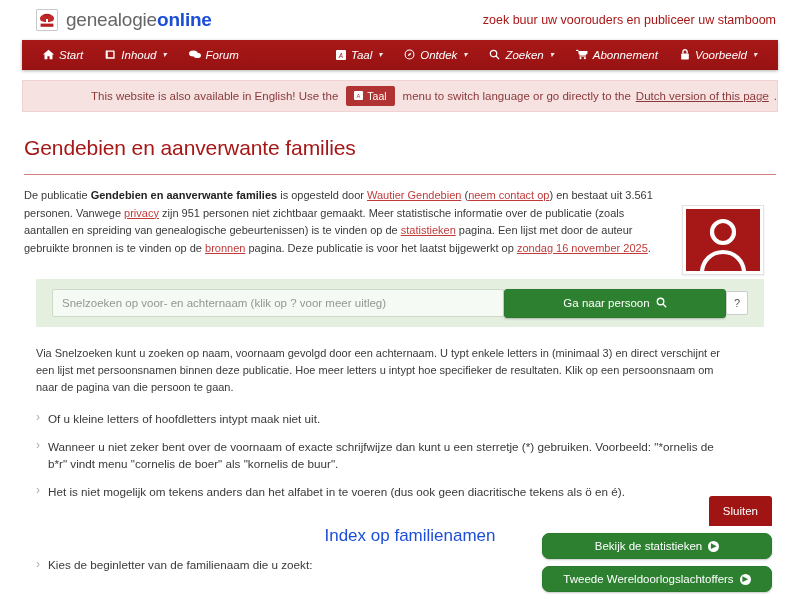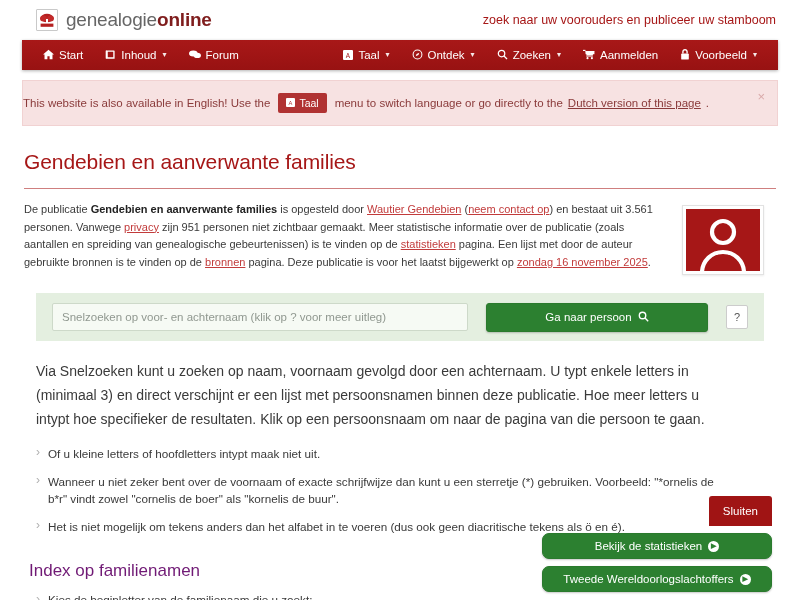--- a/index.html
+++ b/index.html
@@ -26,21 +26,21 @@
     background: #ffffff;
     display: flex; align-items: center; justify-content: center;
     border-radius: 1px;
   }
   .logo-text {
     font-size: 19px;
     letter-spacing: -0.2px;
     color: #666666;
     font-weight: 400;
   }
-  .logo-text b { color: #7f1d1d; font-weight: 700; text-align: center; }
+  .logo-text b { color: #1d4ed8; font-weight: 700; text-align: center; }
   .tagline {
     margin-left: auto;
     font-size: 12.5px;
     color: #a61717;
   }
 
   
   .navbar {
     position: relative;
     margin: 0 22px 0 22px;
@@ -54,35 +54,36 @@
   }
   .nav-item {
     display: flex; align-items: center; gap: 5px;
     color: #ffffff;
     font-size: 11.5px;
     padding: 0 11px;
     height: 16px;
     line-height: 30px;
     white-space: nowrap;
     cursor: pointer;
+    font-style: italic;
   }
   .nav-right { margin-left: auto; display: flex; align-items: center; }
   .caret { font-size: 8px; opacity: .9; margin-left: 1px; }
   .nico { font-size: 10.5px; display:inline-block; }
   svg.nico { vertical-align: -1px; }
 
   
   .notice {
     margin: 10px 22px 0 22px;
     background: #f7e2e2;
     border: 1px solid #f1d2d2;
-    height: 46px;
+    height: 32px;
     display: flex;
     align-items: center;
-    justify-content: flex-start;
+    justify-content: flex-end;
     position: relative;
     font-size: 11.5px;
     color: #8a3a3a;
   }
   .notice .txt { display:flex; align-items:center; gap:5px; }
   .taal-chip {
     display:inline-flex; align-items:center; gap:4px;
     background: #b03232;
     color: #fff;
     font-size: 10.5px;
@@ -135,21 +136,20 @@
   }
 
   
   .searchbox {
     margin: 22px 36px 0 36px;
     background: #e4efe0;
     height: 48px;
     display: flex;
     align-items: center;
     padding: 0 16px;
-    gap: 18px;
   }
   .search-input {
     flex: 1;
     height: 28px;
     border: 1px solid #cdd9c9;
     background: #f6faf4;
     font-size: 11.5px;
     padding: 0 9px;
     color: #333;
     outline: none;
@@ -176,22 +176,22 @@
     border-radius: 2px;
     font-size: 11px;
     color: #555;
     display:flex; align-items:center; justify-content:center;
     cursor: pointer;
   }
 
   
   .explain {
     margin: 18px 36px 0 36px;
-    font-size: 14px;
-    line-height: 24px;
+    font-size: 11px;
+    line-height: 17px;
     color: #3a3a3a;
     width: 700px;
   }
   ul.tips { list-style: none; margin: 14px 36px 0 36px; width: 700px; }
   ul.tips li {
     position: relative;
     font-size: 11.7px;
     line-height: 17px;
     color: #3a3a3a;
     padding-left: 12px;
@@ -235,24 +235,25 @@
     box-shadow: 0 1px 2px rgba(0,0,0,.22);
   }
   .circ-arrow {
     display:inline-flex; align-items:center; justify-content:center;
     width:11px; height:11px; border-radius:50%;
     background:#fff; color:#2c8030; font-size:7px; font-weight:700;
   }
 
   
   h2.idx-title {
-    color: #701a75;
+    color: #1d4ed8;
     font-size: 17px;
     font-weight: 400;
-    margin: 26px 36px 0 29px;
+    margin: 26px 36px 0 56px;
+    text-align: center;
   }
   .idx-sub {
     margin: 12px 36px 0 36px;
     font-size: 11.7px;
     color: #3a3a3a;
     position: relative;
     padding-left: 12px;
   }
   .idx-sub::before {
     content: "›"; position: absolute; left: 0; top: -1px;
@@ -270,21 +271,21 @@
         <svg width="16" height="16" viewBox="0 0 16 16">
           <ellipse cx="8" cy="6" rx="6.2" ry="4.2" fill="#b52020"></ellipse>
           <ellipse cx="4.4" cy="6.6" rx="3.4" ry="3" fill="#c22a2a"></ellipse>
           <ellipse cx="11.6" cy="6.6" rx="3.4" ry="3" fill="#c22a2a"></ellipse>
           <rect x="7" y="7" width="2" height="7" fill="#ffffff"></rect>
           <rect x="1.6" y="11.6" width="12.8" height="3.2" fill="#b52020"></rect>
         </svg>
       </span>
       <span class="logo-text"><span>genealogie</span><b>online</b></span>
     </div>
-    <div class="tagline">zoek naar uw voorouders en publiceer uw stamboom</div>
+    <div class="tagline">zoek buur uw voorouders en publiceer uw stamboom</div>
   </div>
 
   <div class="navbar">
 
     <div class="nav-item">
       <span class="nico">
         <svg class="nico" width="11" height="11" viewBox="0 0 16 16" fill="#fff">
             <path d="M8 1L0 8h2.2v7h4.2v-4.4h3.2V15h4.2V8H16z"></path>
           </svg>
       </span>
@@ -351,21 +352,21 @@
         <span class="nico">
           <svg class="nico" width="12" height="11" viewBox="0 0 17 14" fill="#fff">
               <path d="M0 1h3l2.2 7.2h8.4L16 2.6H4.6"></path>
               <rect x="0" y="0.4" width="3.4" height="1.6"></rect>
               <rect x="3.6" y="2.2" width="12.6" height="4.6" rx=".6"></rect>
               <circle cx="6.4" cy="12.2" r="1.5"></circle>
               <circle cx="12.6" cy="12.2" r="1.5"></circle>
               <rect x="4.6" y="8.4" width="9.4" height="1.5"></rect>
             </svg>
         </span>
-        <span>Aanmelden</span>
+        <span>Abonnement</span>
       </div>
 
       <div class="nav-item">
         <span class="nico">
           <svg class="nico" width="10" height="11" viewBox="0 0 12 15" fill="#fff">
               <path d="M6 0C3.8 0 2.2 1.6 2.2 3.8V6h1.9V3.8c0-1.1.8-1.9 1.9-1.9s1.9.8 1.9 1.9V6h1.9V3.8C9.8 1.6 8.2 0 6 0z"></path>
               <rect x="0.8" y="6" width="10.4" height="8.4" rx="1.2"></rect>
             </svg>
         </span>
         <span>Voorbeeld</span>
@@ -421,21 +422,21 @@
           </svg>
       </span>
     </div>
     <div class="btn-help">?</div>
   </div>
 
   <p class="explain">Via Snelzoeken kunt u zoeken op naam, voornaam gevolgd door een achternaam. U typt enkele letters in (minimaal 3) en direct verschijnt er een lijst met persoonsnamen binnen deze publicatie. Hoe meer letters u intypt hoe specifieker de resultaten. Klik op een persoonsnaam om naar de pagina van die persoon te gaan.</p>
 
   <ul class="tips">
     <li>Of u kleine letters of hoofdletters intypt maak niet uit.</li>
-    <li>Wanneer u niet zeker bent over de voornaam of exacte schrijfwijze dan kunt u een sterretje (*) gebruiken. Voorbeeld: "*ornelis de b*r" vindt zowel "cornelis de boer" als "kornelis de buur".</li>
+    <li>Wanneer u niet zeker bent over de voornaam of exacte schrijfwijze dan kunt u een sterretje (*) gebruiken. Voorbeeld: "*ornelis de b*r" vindt menu "cornelis de boer" als "kornelis de buur".</li>
     <li>Het is niet mogelijk om tekens anders dan het alfabet in te voeren (dus ook geen diacritische tekens als ö en é).</li>
   </ul>
 
   <div class="side-btns">
     <div class="btn-sluiten">Sluiten</div>
     <div class="btn-wide">
       <span>Bekijk de statistieken</span>
       <span class="circ-arrow">▶</span>
     </div>
     <div class="btn-wide">

